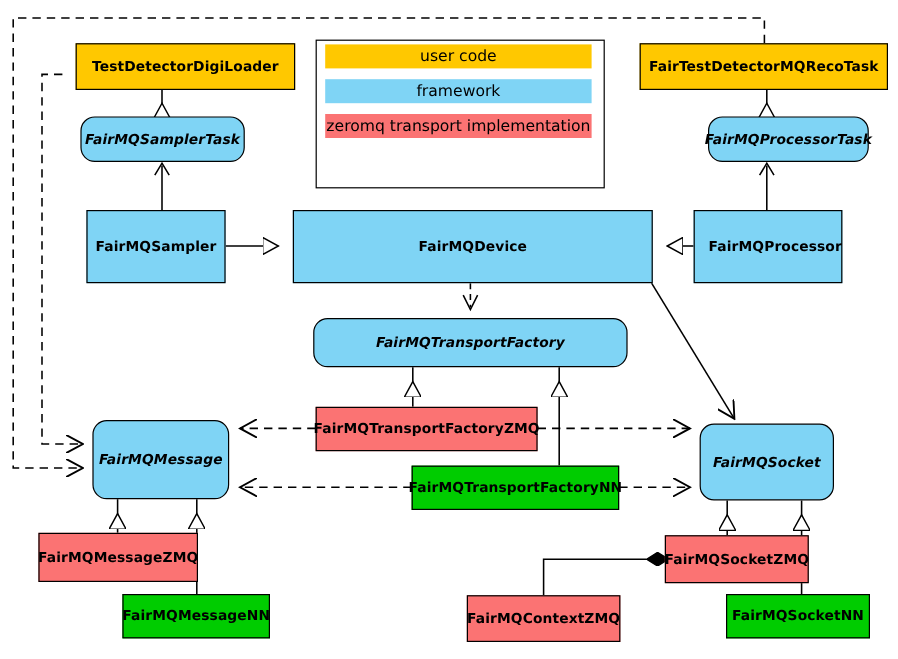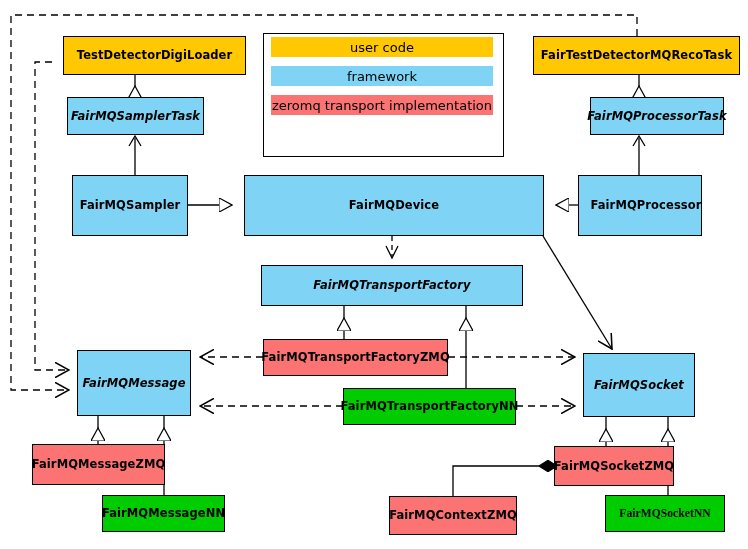--- a/index.html
+++ b/index.html
@@ -31,20 +31,21 @@
     justify-content: center;
     text-align: center;
     font-size: 11.5px;
     font-weight: bold;
     color: #000000;
     line-height: 1.1;
     letter-spacing: 0.1px;
   }
   .node-box.abstract {
     font-style: italic;
+    border-radius: 12px;
   }
   .legend-frame {
     position: absolute;
     box-sizing: border-box;
     border: 1.5px solid #000000;
     background: #ffffff;
   }
   .legend-swatch {
     position: absolute;
     box-sizing: border-box;
@@ -166,17 +167,17 @@
   <div class="node-box abstract" style="left:77px; top:350px; width:114px; height:66px; background:#7FD4F5;">FairMQMessage</div>
 
   <div class="node-box abstract" style="left:583px; top:353px; width:112px; height:64px; background:#7FD4F5;">FairMQSocket</div>
 
   <div class="node-box" style="left:32px; top:444px; width:133px; height:41px; background:#FB7373;">FairMQMessageZMQ</div>
 
   <div class="node-box" style="left:102px; top:495px; width:123px; height:37px; background:#00CC00;">FairMQMessageNN</div>
 
   <div class="node-box" style="left:554px; top:446px; width:120px; height:40px; background:#FB7373;">FairMQSocketZMQ</div>
 
-  <div class="node-box" style="left:605px; top:495px; width:120px; height:37px; background:#00CC00;font-family:Liberation Serif, serif;">FairMQSocketNN</div>
+  <div class="node-box" style="left:605px; top:495px; width:120px; height:37px; background:#00CC00;">FairMQSocketNN</div>
 
   <div class="node-box" style="left:389px; top:496px; width:128px; height:39px; background:#FB7373;">FairMQContextZMQ</div>
 
 </div>
 
 </body></html>

